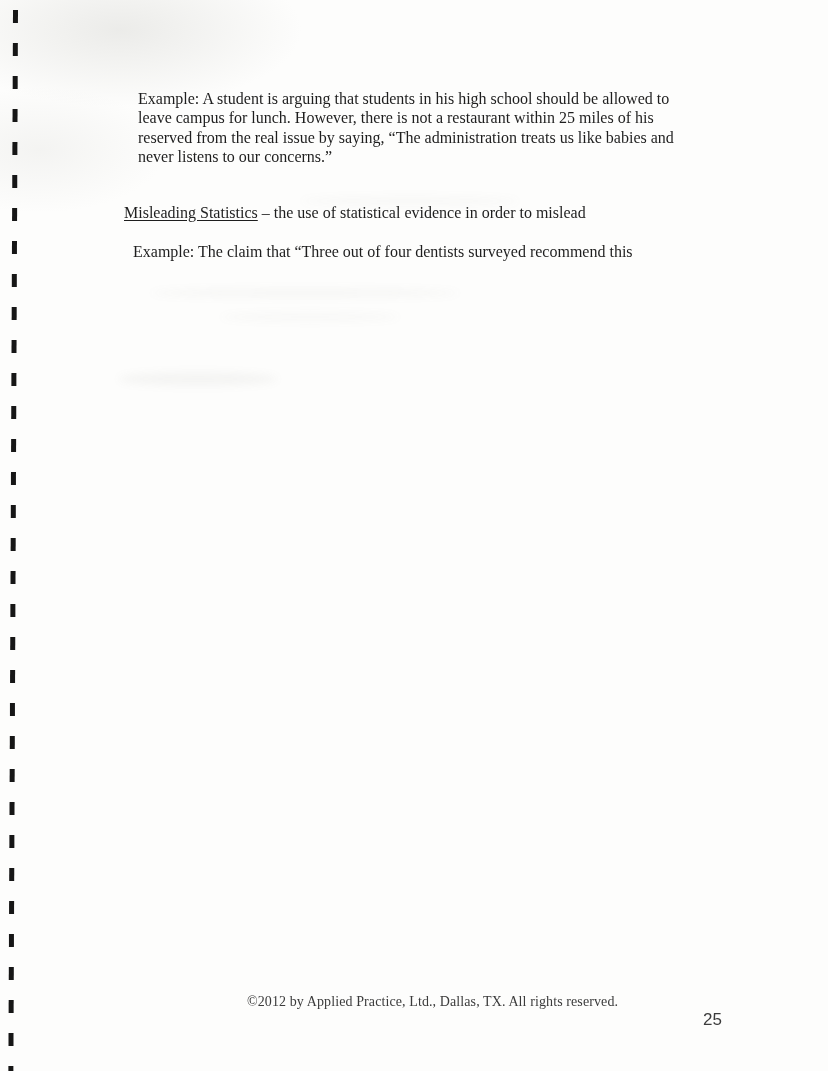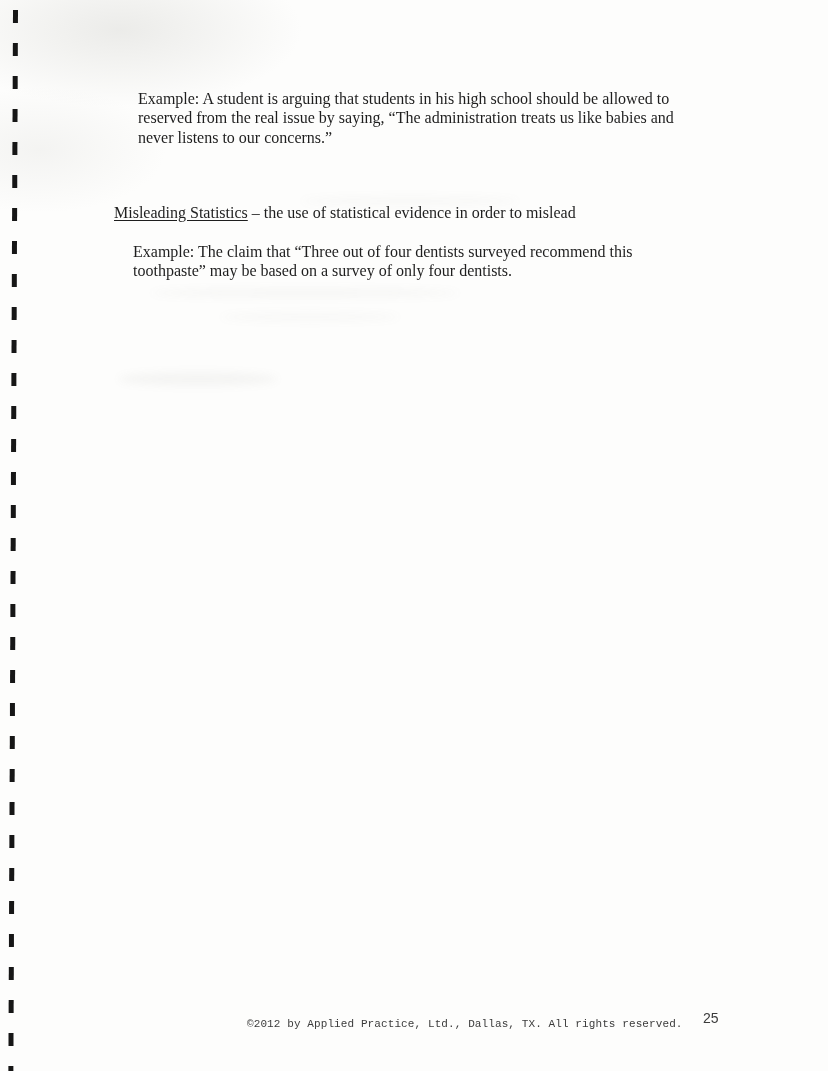--- a/index.html
+++ b/index.html
@@ -35,39 +35,39 @@
     transform-origin: top center;
   }
   .body-text {
     position: absolute;
     color: #1e1e1e;
     font-size: 16px;
     line-height: 19.4px;
     white-space: nowrap;
   }
   .example-1 { left: 138px; top: 89px; }
-  .heading-line { left: 114px; top: 203px; }
+  .heading-line { left: 124px; top: 203px; }
   .heading-term { text-decoration: underline; text-underline-offset: 2px; }
   .example-2 { left: 133px; top: 242px; }
   .footer-copyright {
     position: absolute;
     left: 247px;
-    top: 1018px;
-    font-family: Liberation Mono, monospace;
-    font-size: 11px;
+    top: 994px;
+    font-family: Liberation Serif, serif;
+    font-size: 14px;
     color: #3b3b3b;
     letter-spacing: 0.1px;
     white-space: nowrap;
   }
   .footer-page-number {
     position: absolute;
     left: 703px;
     top: 1010px;
     font-family: "Liberation Sans", "DejaVu Sans", sans-serif;
-    font-size: 14px;
+    font-size: 17px;
     color: #3b3b3b;
   }
   
   .smudge {
     position: absolute;
     background: #8a8a84;
     border-radius: 50%;
     filter: blur(4px);
   }
   .smudge-1 { left: 118px; top: 372px; width: 160px; height: 14px; opacity: 0.07; }
@@ -82,27 +82,27 @@
 
   <div class="binding"></div>
 
   <div class="smudge smudge-1"></div>
   <div class="smudge smudge-2"></div>
   <div class="smudge smudge-3"></div>
   <div class="smudge smudge-4"></div>
 
   <div class="body-text example-1">
     <div>Example: A student is arguing that students in his high school should be allowed to</div>
+    <div>leave campus for lunch. However, there is not a restaurant within 25 miles of his</div>
     <div>reserved from the real issue by saying, “The administration treats us like babies and</div>
     <div>never listens to our concerns.”</div>
   </div>
 
   <div class="body-text heading-line"><span class="heading-term">Misleading Statistics</span><span> – the use of statistical evidence in order to mislead</span></div>
 
   <div class="body-text example-2">
     <div>Example: The claim that “Three out of four dentists surveyed recommend this</div>
-    <div>toothpaste” may be based on a survey of only four dentists.</div>
   </div>
 
   <div class="footer-copyright">©2012 by Applied Practice, Ltd., Dallas, TX. All rights reserved.</div>
   <div class="footer-page-number">25</div>
 
 </div>
 
 </body></html>

